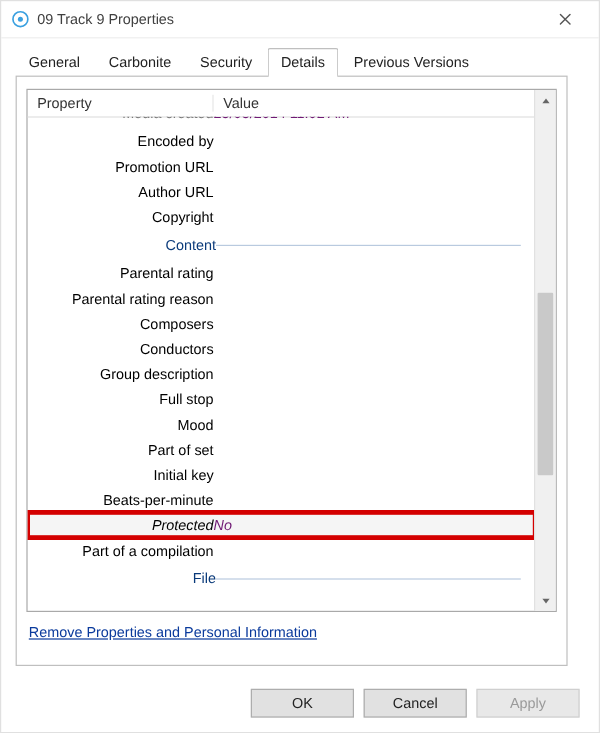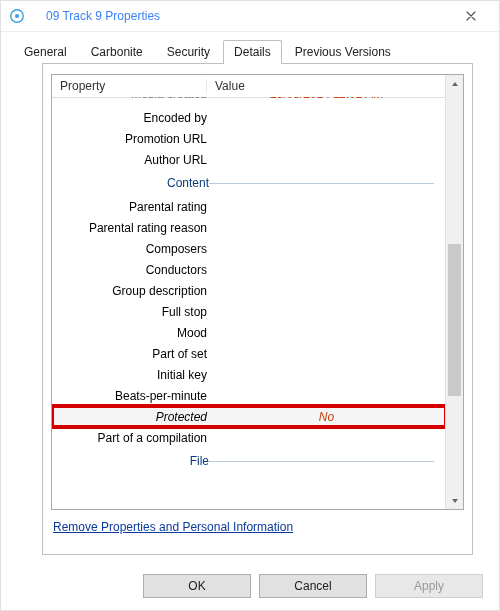--- a/index.html
+++ b/index.html
@@ -19,22 +19,22 @@
     height: 611px;
     background: #fff;
     border: 1px solid #e0e0e0;
     box-sizing: border-box;
   }
   .titlebar {
     display: flex;
     align-items: center;
     height: 30px;
     padding: 0 8px;
-    gap: 21px;
-    color: #3b82f6;
+    gap: 6px;
+    color: #404040;
     font-size: 12px;
     border-bottom: 1px solid #eee;
   }
   .titlebar .icon {
     width: 16px; height: 16px;
     display: inline-block;
   }
   .titlebar .spacer { flex: 1; }
   .titlebar .close {
     width: 40px; height: 28px;
@@ -73,21 +73,20 @@
     position: absolute;
     left: 0; right: 0; bottom: -1px; height: 2px;
     background: #fff;
   }
   .tabpage {
     border: 1px solid #bfbfbf;
     background: #fff;
     padding: 10px 8px 10px 8px;
     height: 492px;
     box-sizing: border-box;
-    margin-left: 29px;
   }
   .list-wrap {
     position: relative;
     border: 1px solid #a9a9a9;
     background: #fff;
     height: 436px;
     box-sizing: border-box;
   }
   .cols {
     display: flex;
@@ -111,21 +110,21 @@
     overflow: hidden;
     font-size: 12px;
   }
   .row {
     display: flex;
     height: 21px;
     align-items: center;
     padding-left: 8px;
   }
   .row .p { width: 147px; text-align: right; }
-  .row .v { flex: 1; color: #c2410c; text-align: center; }
+  .row .v { flex: 1; color: #701a75; }
   .row.clipped .p { color: #777; }
   .row.clipped { height: 10px; overflow: hidden; }
   .row.clipped .p, .row.clipped .v { transform: translateY(-8px); }
   .row.bottom-clipped { height: 12px; overflow: hidden; }
   .row.group .p {
     color: #0a3a7a;
     padding: 4px 0 4px 2px;
   }
   .row.group { height: 26px; }
   .group-line {
@@ -179,21 +178,21 @@
 
   .button-row {
     position: absolute;
     right: 16px;
     bottom: 12px;
     display: flex;
     gap: 8px;
   }
   .btn {
     min-width: 78px;
-    padding: 4px 14px;
+    padding: 4px 3px;
     font-size: 12px;
     background: #e1e1e1;
     border: 1px solid #adadad;
     text-align: center;
     color: #222;
   }
   .btn.disabled {
     color: #9a9a9a;
     background: #e8e8e8;
     border-color: #cfcfcf;
@@ -247,20 +246,24 @@
             <div class="row">
               <span class="p">Encoded by</span>
               <span class="v"></span>
             </div>
             <div class="row">
               <span class="p">Promotion URL</span>
               <span class="v"></span>
             </div>
             <div class="row">
               <span class="p">Author URL</span>
+              <span class="v"></span>
+            </div>
+            <div class="row">
+              <span class="p">Copyright</span>
               <span class="v"></span>
             </div>
             <div class="row group">
               <span class="p">Content</span>
               <span class="group-line"></span>
             </div>
             <div class="row">
               <span class="p">Parental rating</span>
               <span class="v"></span>
             </div>

